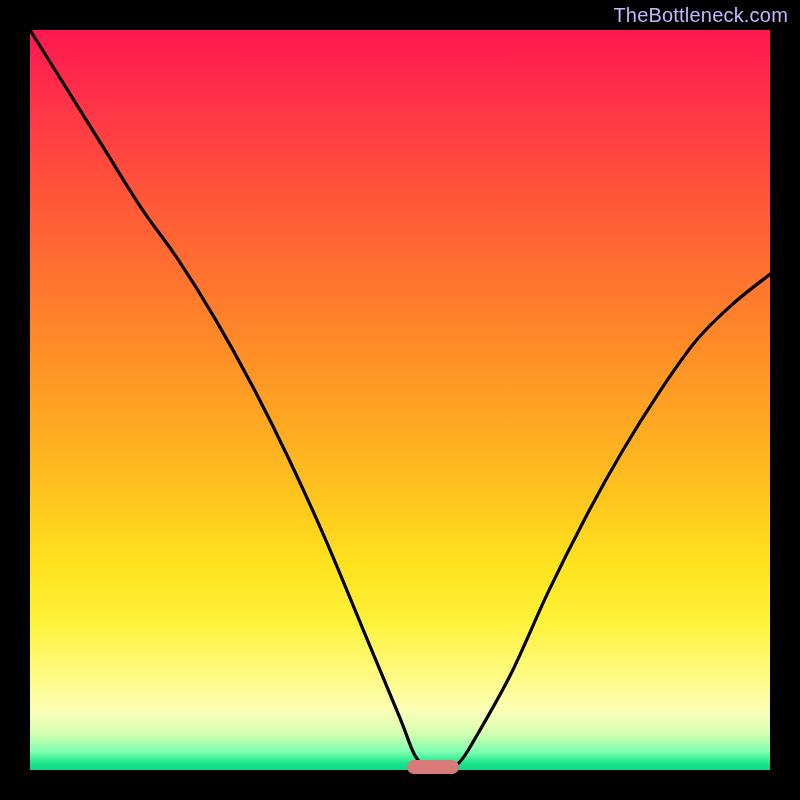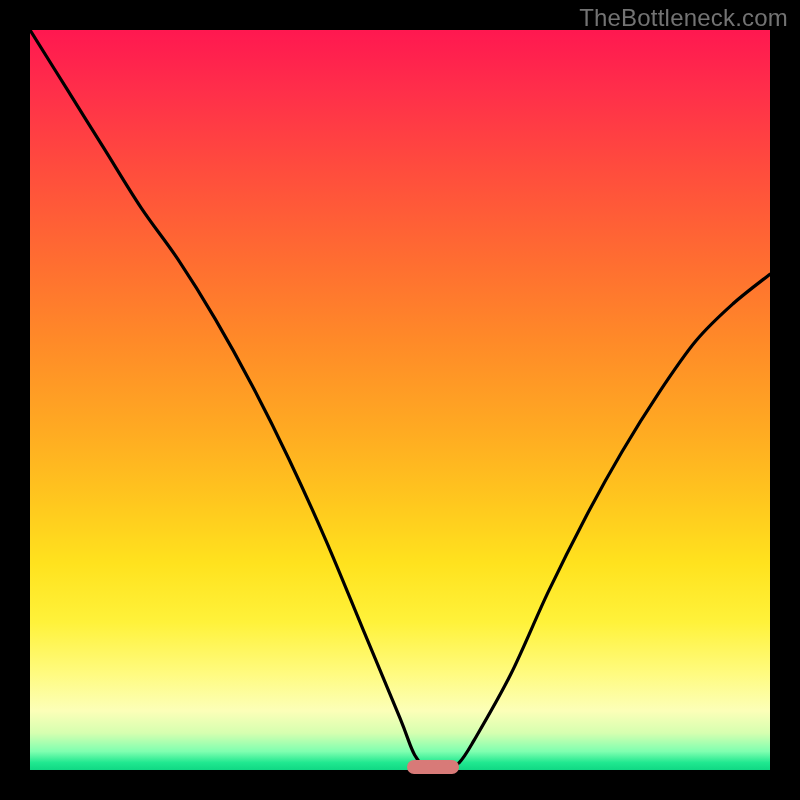--- a/index.html
+++ b/index.html
@@ -38,22 +38,22 @@
       #d6ffb0 95%,
       #7fffb0 97.5%,
       #20e890 99%,
       #10d884 100%
     );
   }
   .watermark {
     position: absolute;
     top: 4px;
     right: 12px;
-    color: #737373;
-    font-size: 24px;
+    color: #c4b5fd;
+    font-size: 20px;
     letter-spacing: 0.2px;
     user-select: none;
   }
   svg.curve {
     position: absolute;
     left: 0;
     top: 0;
     width: 740px;
     height: 740px;
   }

